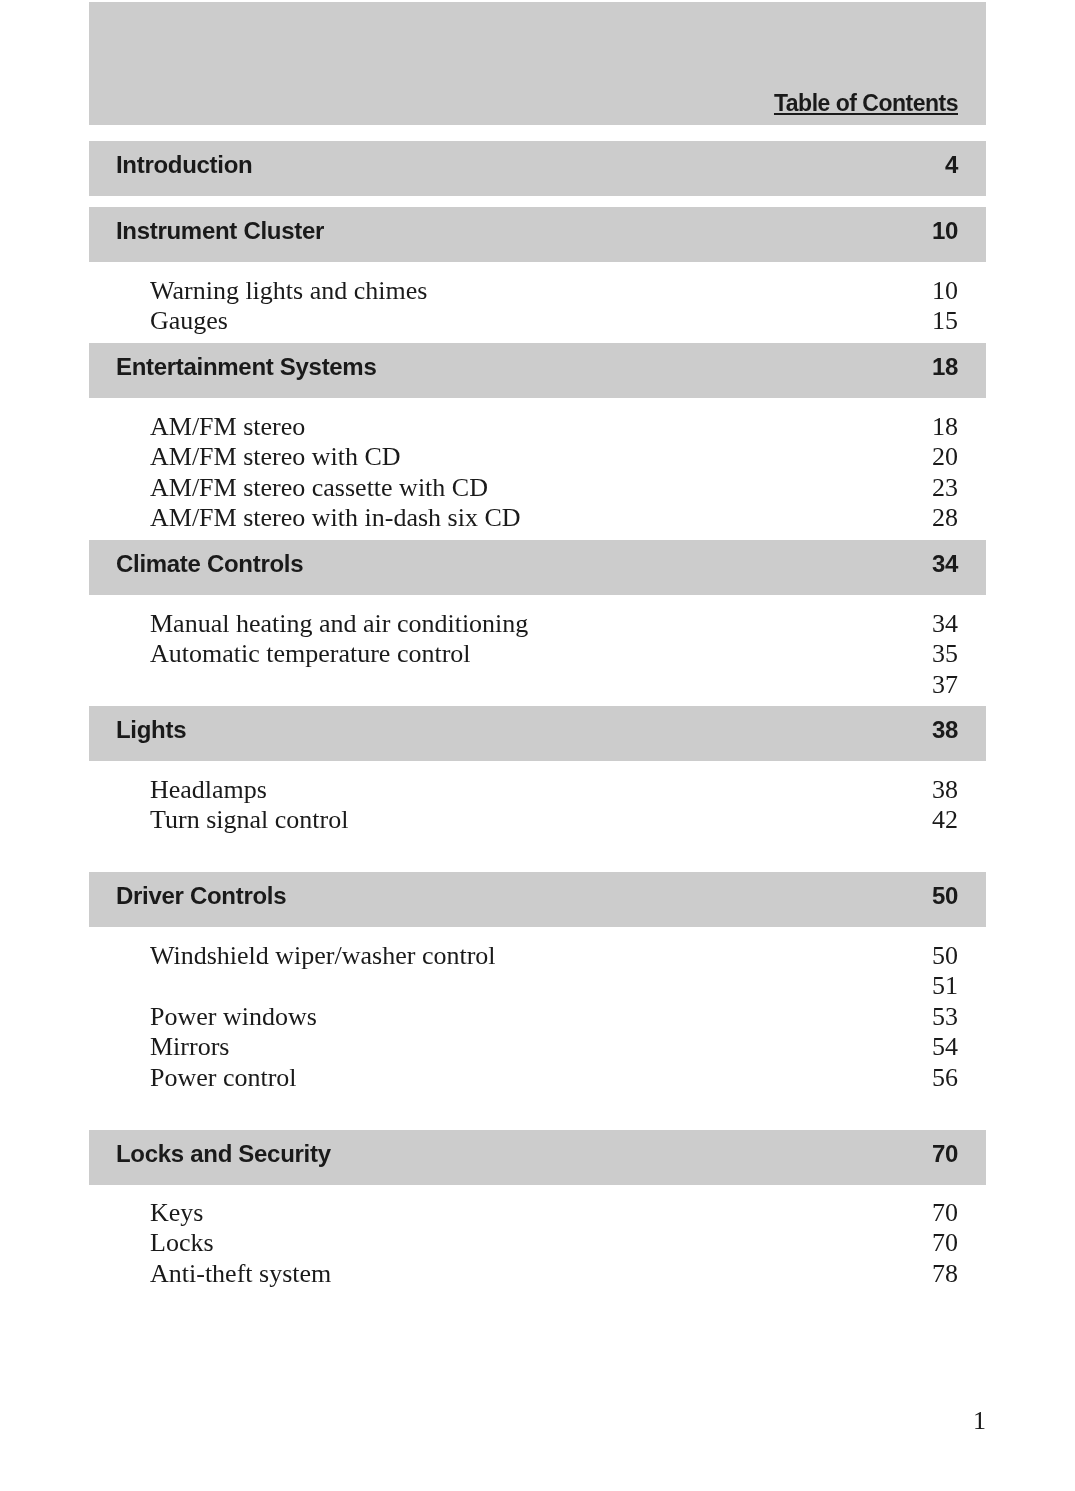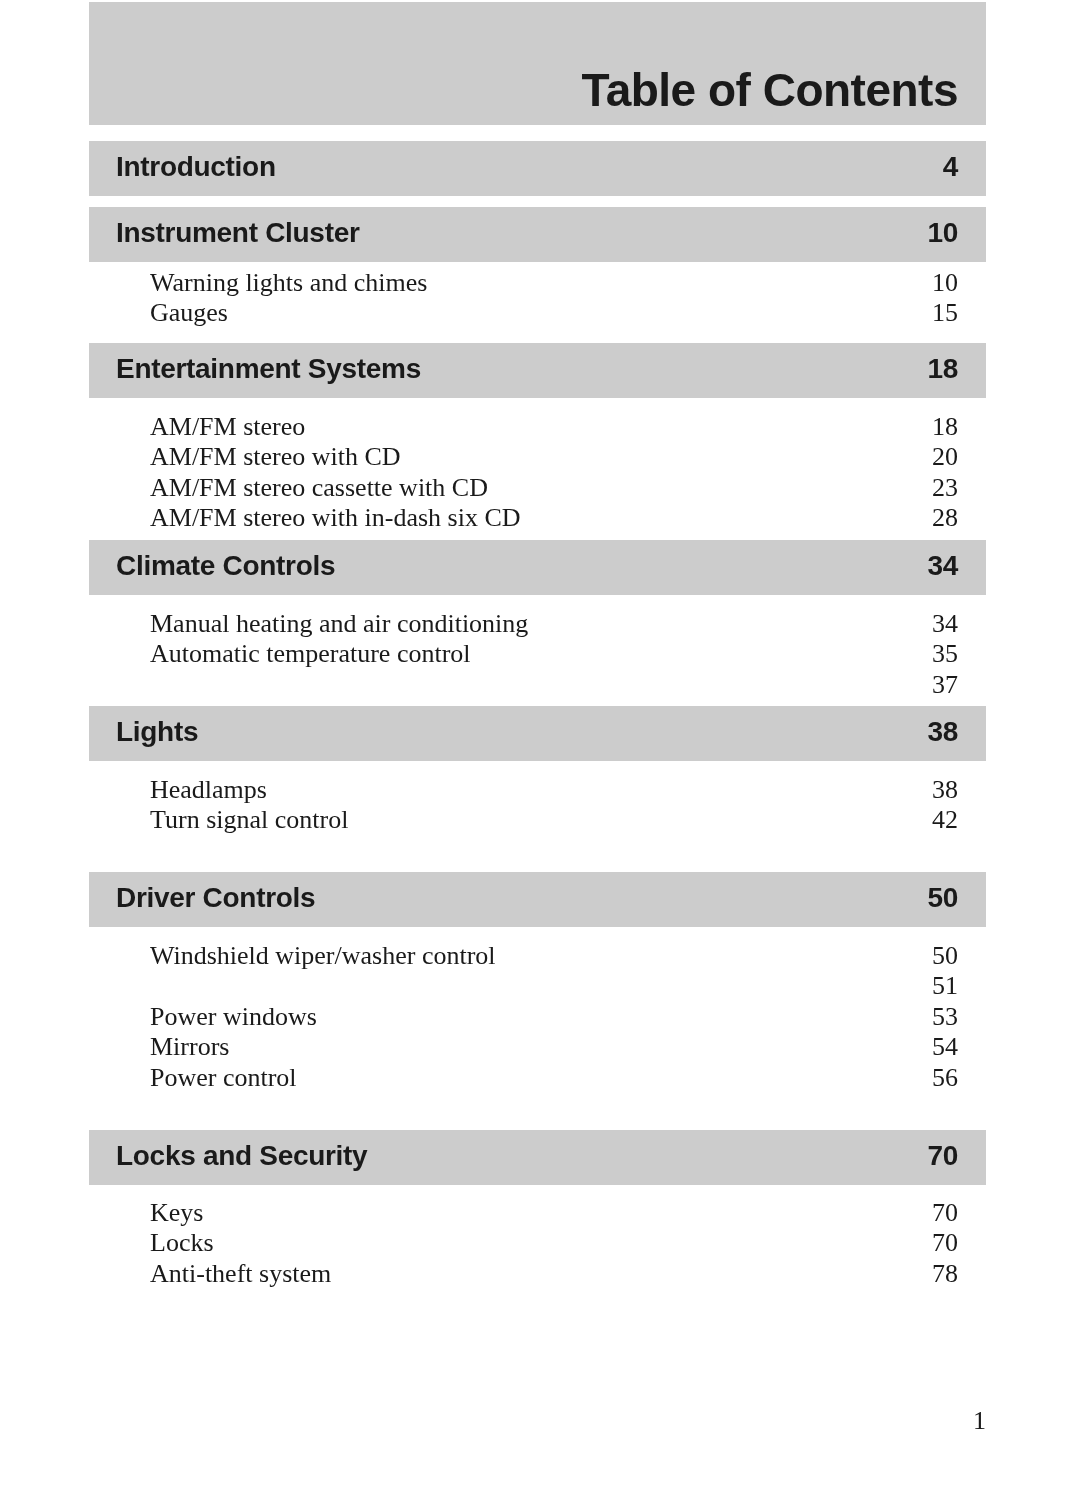--- a/index.html
+++ b/index.html
@@ -5,27 +5,27 @@
   html, body { margin: 0; padding: 0; background: #ffffff; }
   body { width: 1075px; height: 1491px; position: relative; overflow: hidden; }
   .page { position: absolute; left: 0; top: 0; width: 1075px; height: 1491px; }
   .header-band {
     position: absolute; left: 89px; top: 2px; width: 897px; height: 123px;
     background: #cccccc;
   }
   .header-title {
     position: absolute; right: 28px; bottom: 8px;
     font-family: "Liberation Sans", sans-serif; font-weight: bold;
-    font-size: 46px; color: #1a1a1a; letter-spacing: -0.5px;
+    font-size: 23px; color: #1a1a1a; letter-spacing: -0.5px; text-decoration: underline;
   }
   .section-band {
     position: absolute; left: 89px; width: 897px; height: 55px;
     background: #cccccc;
     font-family: "Liberation Sans", sans-serif; font-weight: bold;
-    font-size: 28px; color: #1a1a1a; letter-spacing: -0.3px;
+    font-size: 24px; color: #1a1a1a; letter-spacing: -0.3px;
   }
   .section-band .label { position: absolute; left: 27px; top: 10px; }
   .section-band .page-num { position: absolute; right: 28px; top: 10px; }
   .sub-list { position: absolute; left: 89px; width: 897px; }
   .sub-item {
     position: relative; height: 30.4px;
     font-family: "Liberation Serif", serif; font-size: 26px; color: #1a1a1a;
   }
   .sub-item .label { position: absolute; left: 61px; top: 0; }
   .sub-item .page-num { position: absolute; right: 28px; top: 0; }
@@ -45,21 +45,21 @@
 
   <div class="section-band" style="top:141px">
     <span class="label">Introduction</span>
     <span class="page-num">4</span>
   </div>
 
   <div class="section-band" style="top:207px">
     <span class="label">Instrument Cluster</span>
     <span class="page-num">10</span>
   </div>
-  <div class="sub-list" style="top:268px">
+  <div class="sub-list" style="top:276px">
     <div class="sub-item">
         <span class="label">Warning lights and chimes</span>
         <span class="page-num">10</span>
       </div>
     <div class="sub-item">
         <span class="label">Gauges</span>
         <span class="page-num">15</span>
       </div>
   </div>
 

